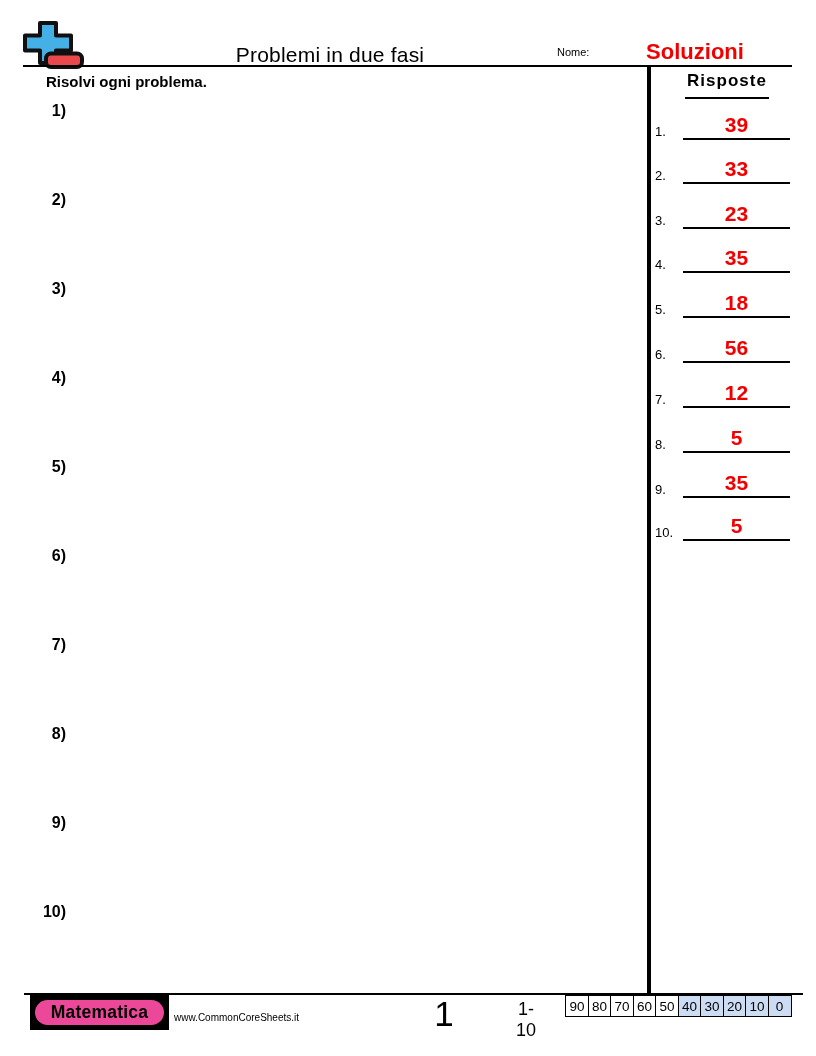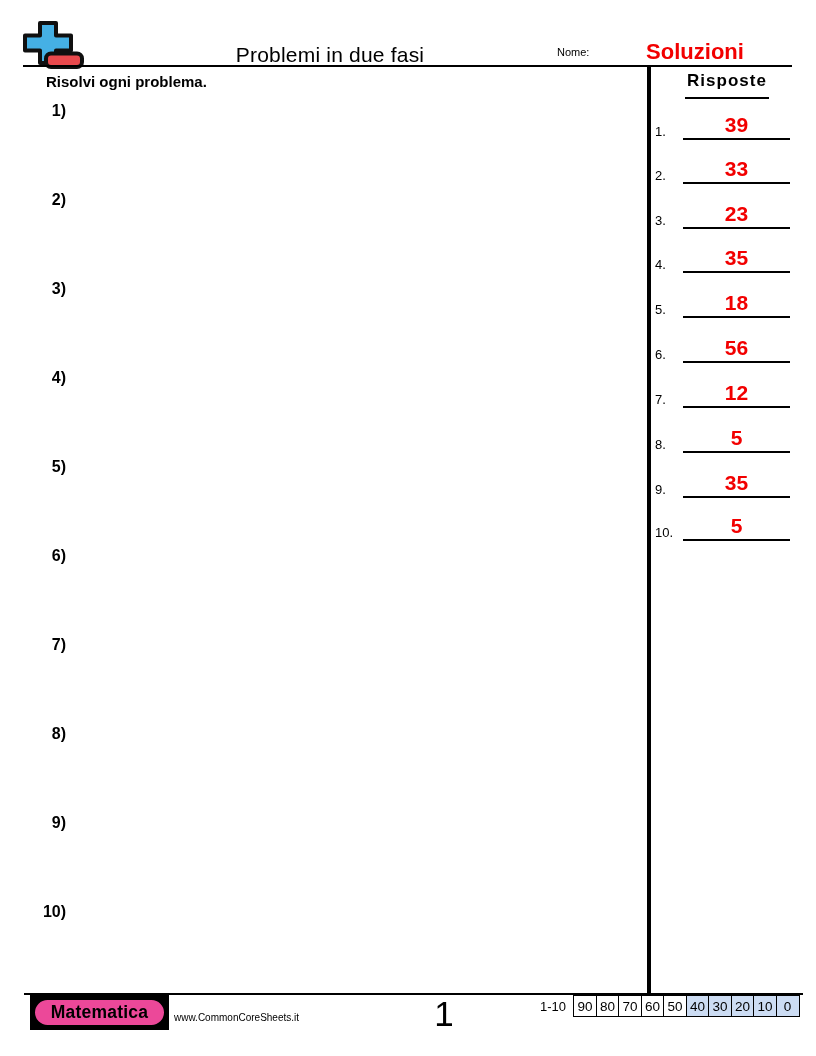--- a/index.html
+++ b/index.html
@@ -60,29 +60,29 @@
   }
   .badge-outer { position: absolute; left: 30px; top: 995px; width: 139px; height: 35px; background: #000; }
   .badge-pill {
     position: absolute; left: 3px; top: 3px; right: 3px; bottom: 3px;
     background: #ec4899; border: 2.5px solid #000; border-radius: 16px;
     display: flex; align-items: center; justify-content: center;
     font-size: 17.5px; font-weight: bold; letter-spacing: 0.2px;
   }
   .website { position: absolute; left: 174px; top: 1012px; font-size: 10px; }
   .page-num { position: absolute; left: 424px; top: 994px; width: 40px; text-align: center; font-size: 35px; }
-  .score-range { position: absolute; left: 532px; top: 999px; width: 34px; text-align: right; font-size: 13px; }
+  .score-range { position: absolute; left: 509px; top: 999px; width: 34px; text-align: center; font-size: 18px; }
   .score-table { position: absolute; left: 565px; top: 995px; display: flex; }
   .score-cell {
     width: 24px; height: 22px; margin-left: -1.5px;
     border: 1.5px solid #000; background: #fff;
     display: flex; align-items: center; justify-content: center;
     font-size: 13.5px;
   }
-  .score-cell:first-child { margin-left: 8px; }
+  .score-cell:first-child { margin-left: 0; }
   .score-cell.hl { background: var(--score-highlight, #ccdcf3); }
 </style>
 </head>
 <body>
 
 <div class="page">
 
   <svg class="logo" viewBox="0 0 74 50" aria-hidden="true">
     <path d="M24 3 H40 V15.5 H55 V30.5 H40 V43 H24 V30.5 H9 V15.5 H24 Z" fill="var(--logo-blue, #45b0e5)" stroke="#101010" stroke-width="4" stroke-linejoin="round"></path>
     <rect x="30" y="33.5" width="36" height="13.5" rx="5" fill="var(--logo-red, #e9494d)" stroke="#101010" stroke-width="4"></rect>

